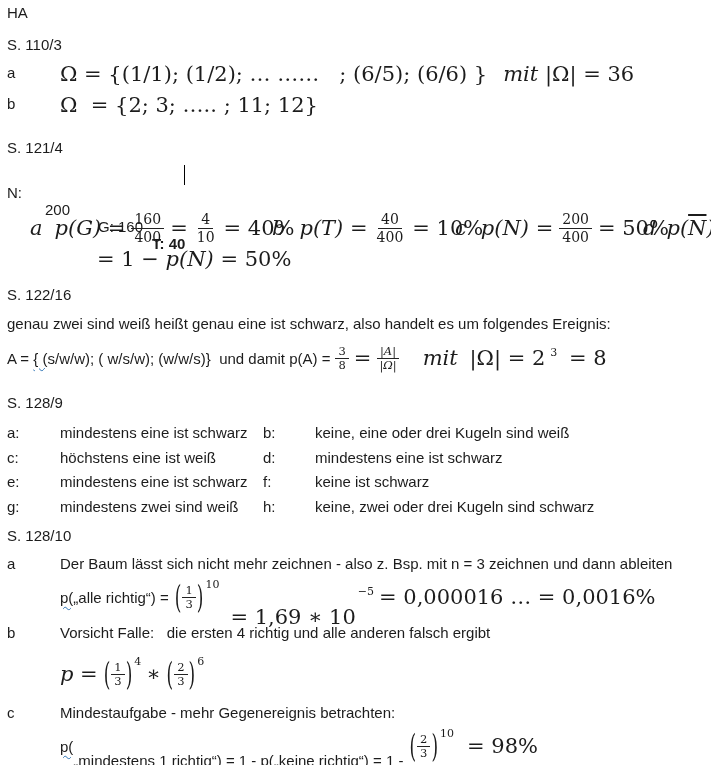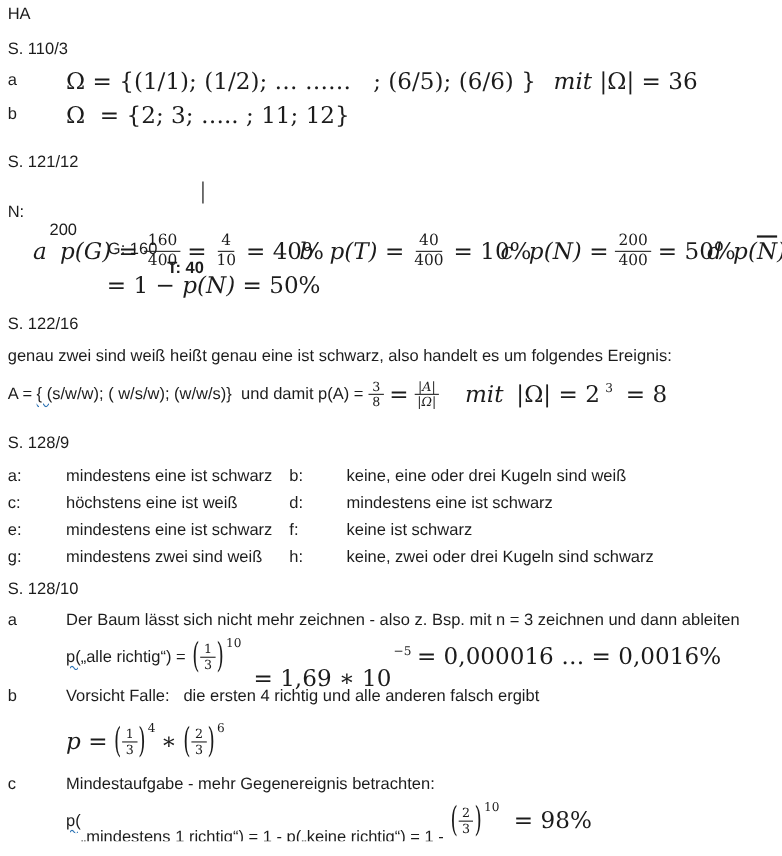--- a/index.html
+++ b/index.html
@@ -40,21 +40,21 @@
 <div class="screen">
 
   <div class="line" style="left:7px;top:4px;">HA</div>
 
   <div class="line" style="left:7px;top:36px;">S. 110/3</div>
   <div class="line" style="left:7px;top:64px;">a</div>
   <div class="line mt" style="left:60px;top:62px;"><span class="t">Ω = {(1/1); (1/2); … ……   ; (6/5); (6/6) }</span><span class="it t" style="margin-left:16px;">mit</span><span class="t"> |Ω| = 36</span></div>
   <div class="line" style="left:7px;top:95px;">b</div>
   <div class="line mt" style="left:60px;top:93px;"><span class="t">Ω  = {2; 3; ….. ; 11; 12}</span></div>
 
-  <div class="line" style="left:7px;top:139px;">S. 121/12</div>
+  <div class="line" style="left:7px;top:139px;">S. 121/4</div>
   <div class="line" style="left:0;top:167px;width:711px;height:20px;">
     <span style="position:absolute;left:7px;">N:</span>
     <span style="position:absolute;left:45px;">200</span>
     <span style="position:absolute;left:98px;">G: 160</span>
     <span style="position:absolute;left:152px;font-weight:bold;">T: 40</span>
   </div>
   <div class="caret" style="left:184px;top:165px;"></div>
 
   <div class="mg" style="left:30px;top:203px;">
     <span class="mt it" style="margin-right:6px;">a</span>

